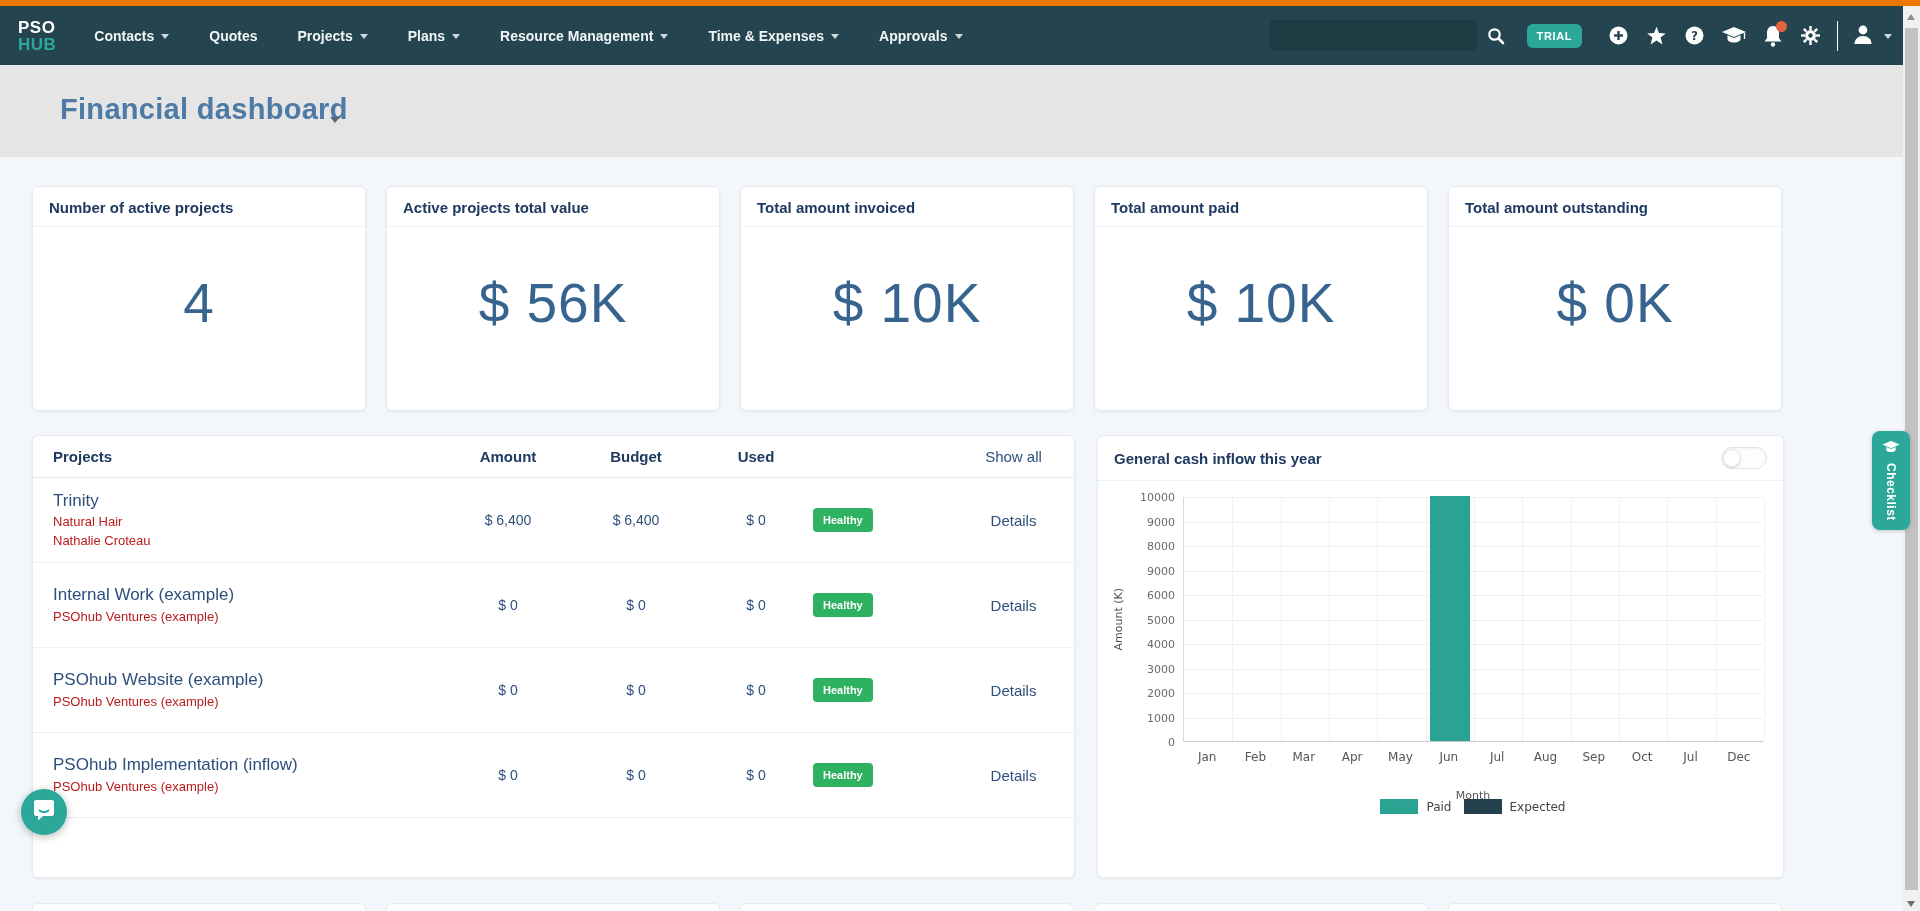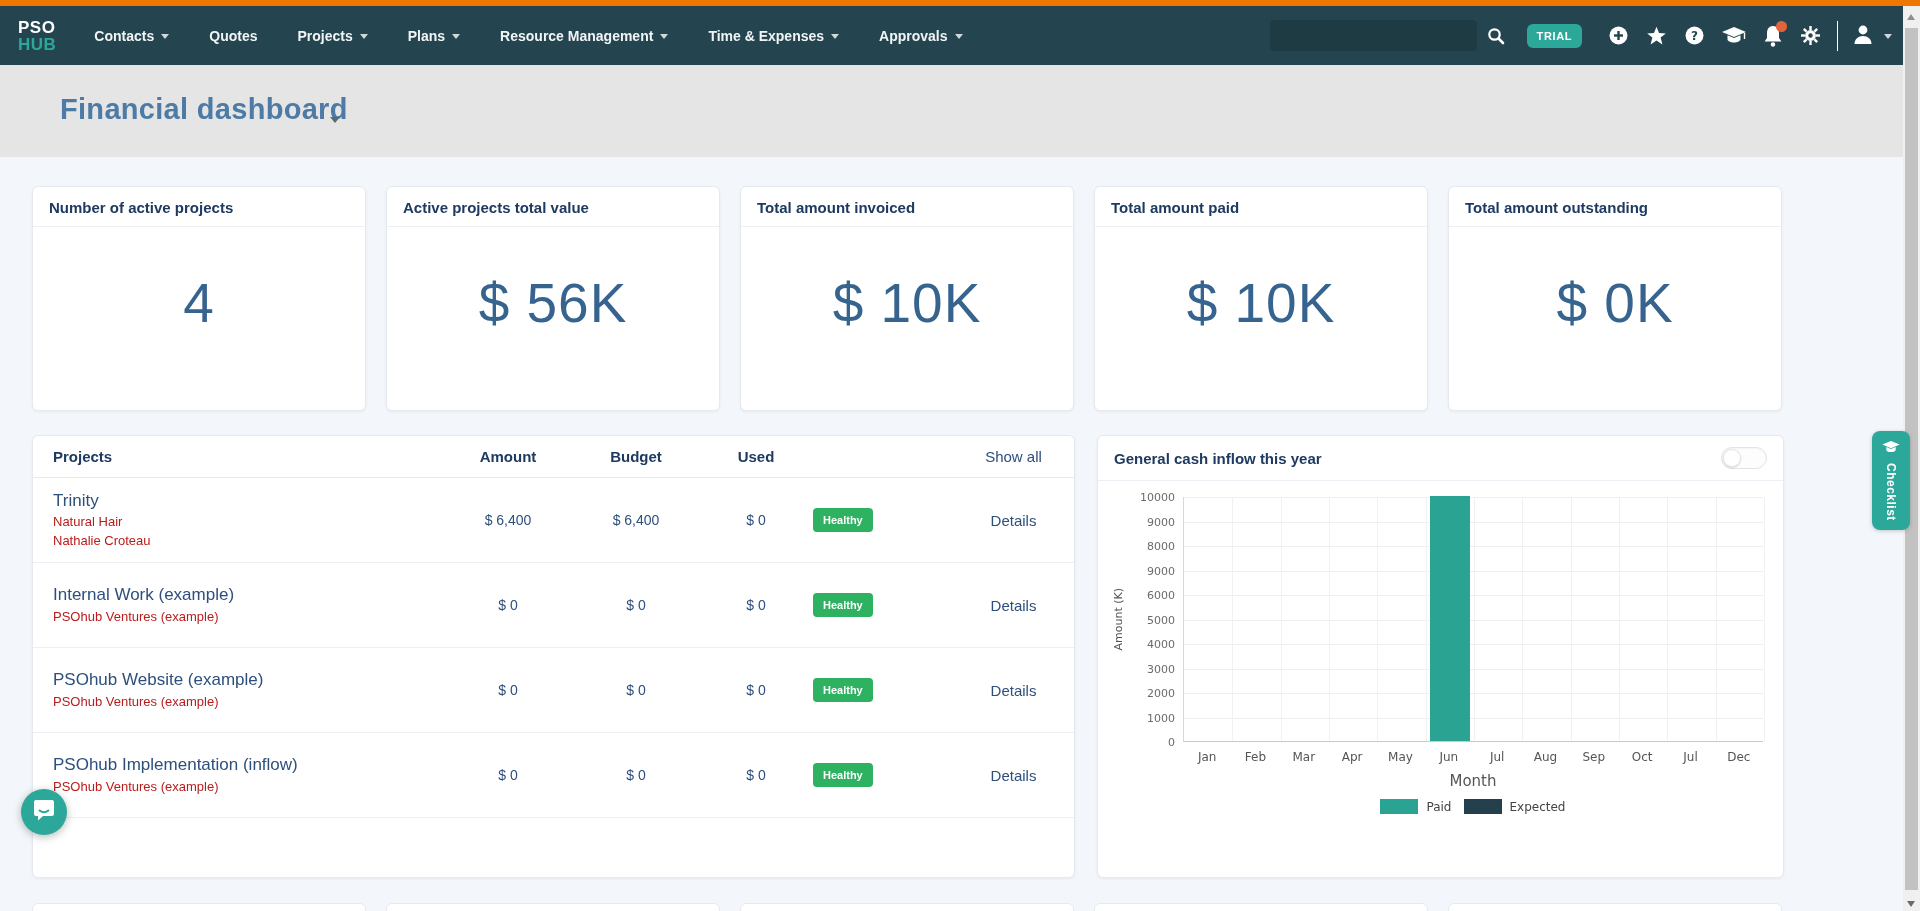--- a/index.html
+++ b/index.html
@@ -73,21 +73,21 @@
   .chart-body { position:relative; height:396px; font-family:"DejaVu Sans", sans-serif; }
   .plot { position:absolute; left:85px; top:16px; width:580px; height:245px;
     border-left:1px solid #d8d8d8; border-bottom:1px solid #c9c9c9; }
   .gridh { position:absolute; left:0; width:100%; height:1px; background:#efefef; }
   .gridv { position:absolute; top:0; height:100%; width:1px; background:#f1f1f1; }
   .bar { position:absolute; bottom:0; }
   .ytick { position:absolute; right:0; transform:translateY(-50%); font-size:11px; color:#6b6b6b; }
   .yticks { position:absolute; left:0; width:77px; top:16px; height:245px; }
   .xticks { position:absolute; left:85px; top:269px; width:580px; height:16px; }
   .xtick { position:absolute; top:0; text-align:center; font-size:12px; color:#555; }
-  .x-label { position:absolute; left:85px; width:580px; top:291px; text-align:center; font-size:15px; color:#555; }
+  .x-label { position:absolute; left:85px; width:580px; top:308px; text-align:center; font-size:11px; color:#555; }
   .y-label { position:absolute; left:14px; top:16px; height:245px; display:flex; align-items:center; }
   .y-label span { writing-mode:vertical-rl; transform:rotate(180deg); font-size:11px; color:#555; }
   .legend { position:absolute; left:85px; width:580px; top:318px; display:flex; justify-content:center; gap:12px; }
   .legend-item { display:flex; align-items:center; gap:8px; font-size:12px; color:#444; }
   .swatch { width:38px; height:15px; display:inline-block; }
 
   
   .checklist-tab { position:absolute; right:10px; top:431px; width:38px; height:99px; background:#2ba89a;
     border-radius:8px; box-shadow:0 1px 4px rgba(0,0,0,.2); display:flex; flex-direction:column;
     align-items:center; padding-top:9px; gap:5px; cursor:pointer; z-index:40; }

